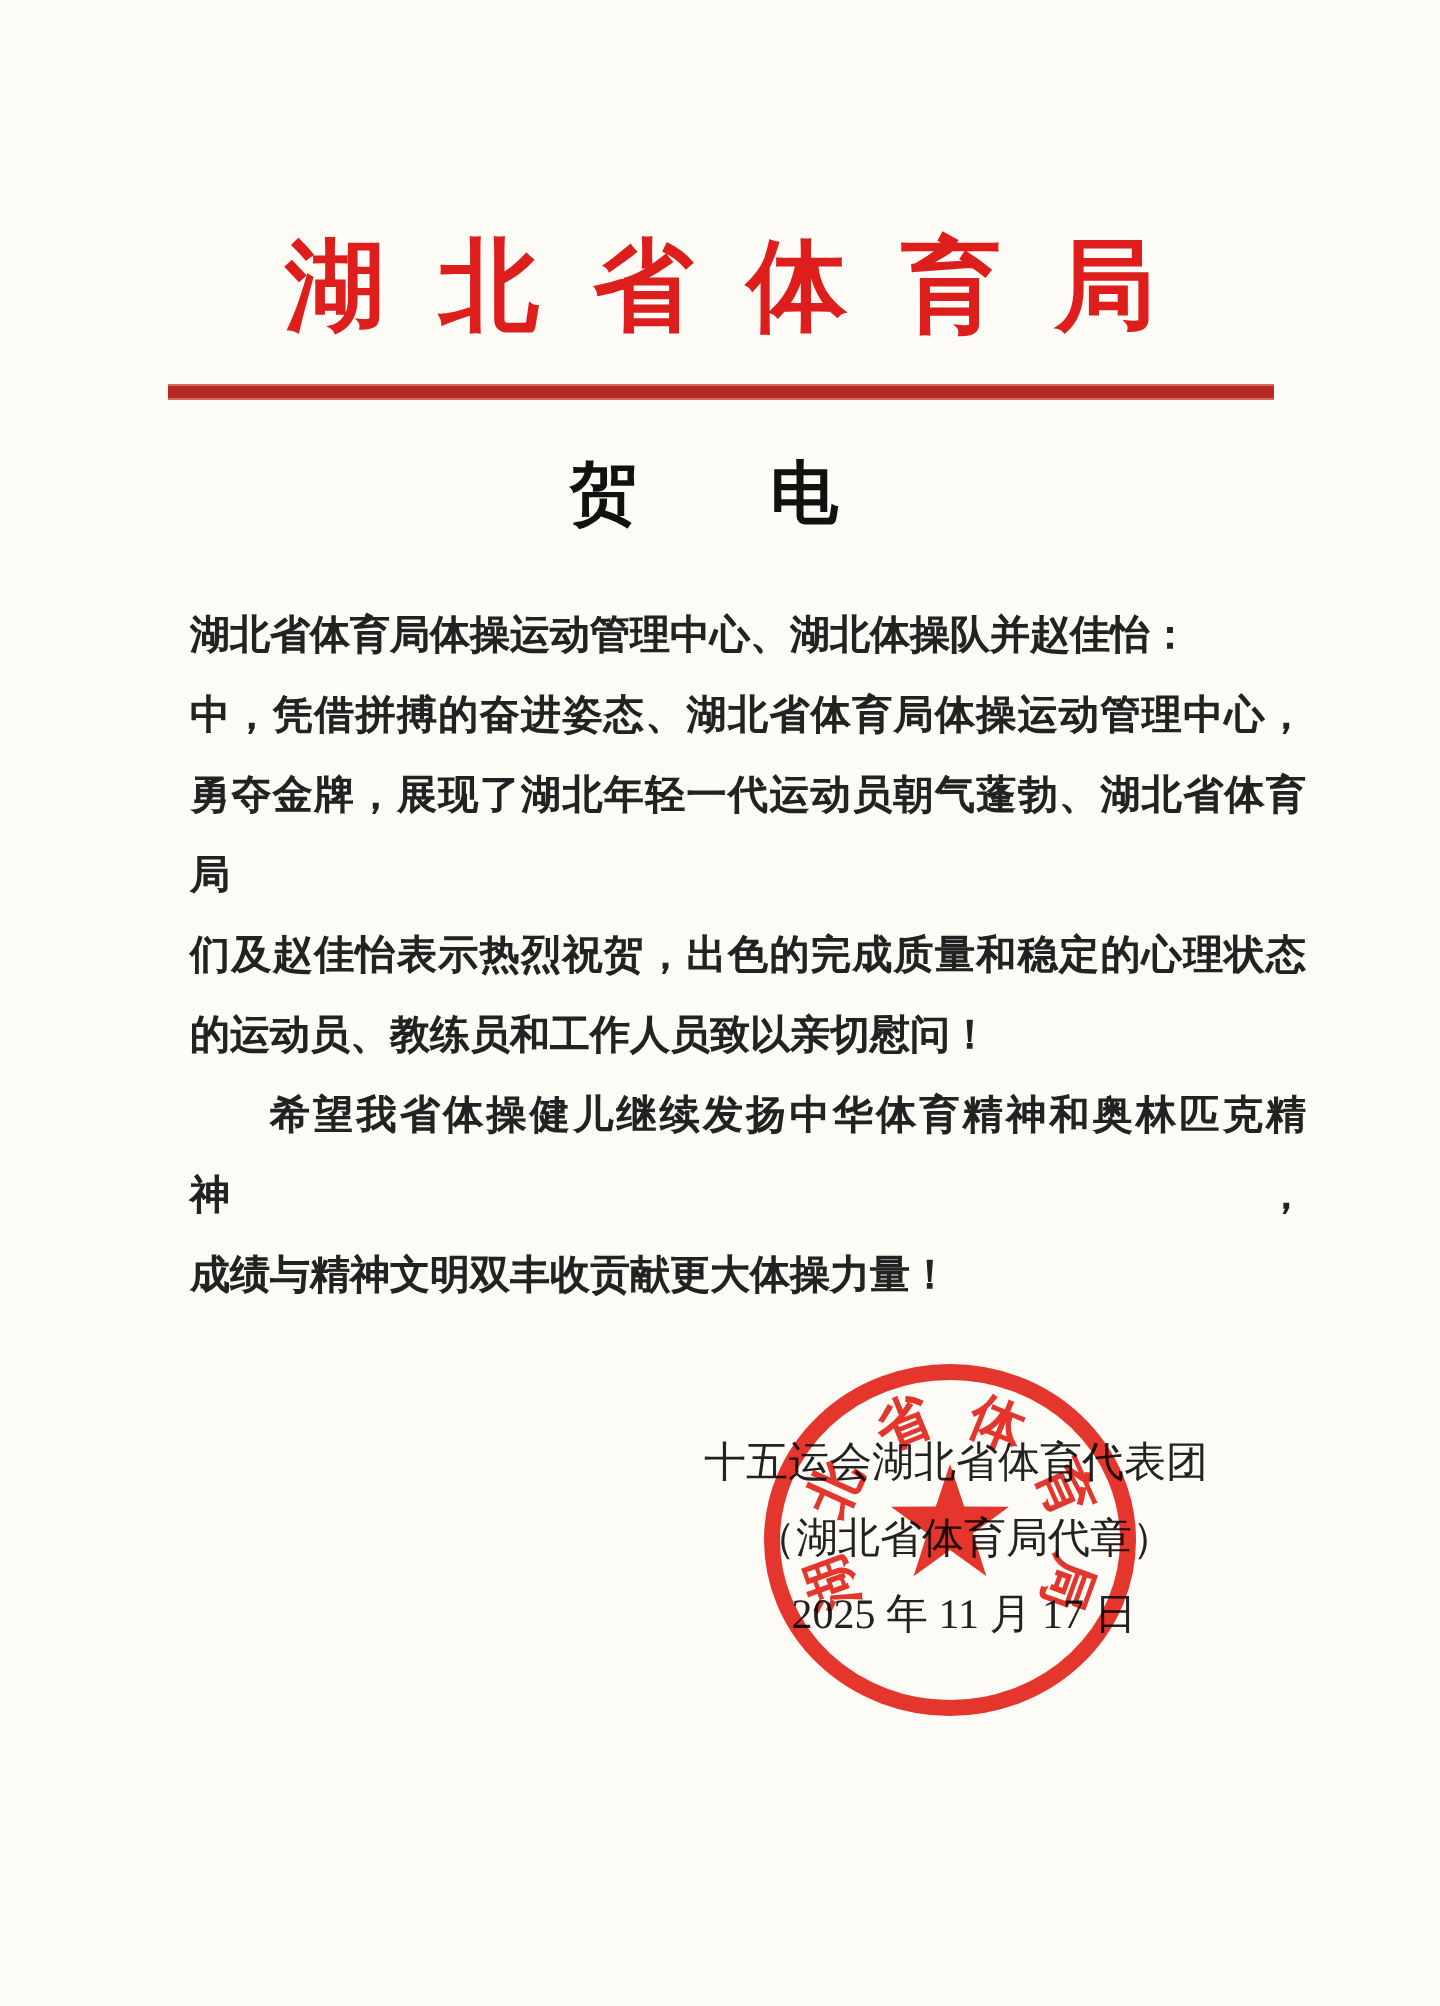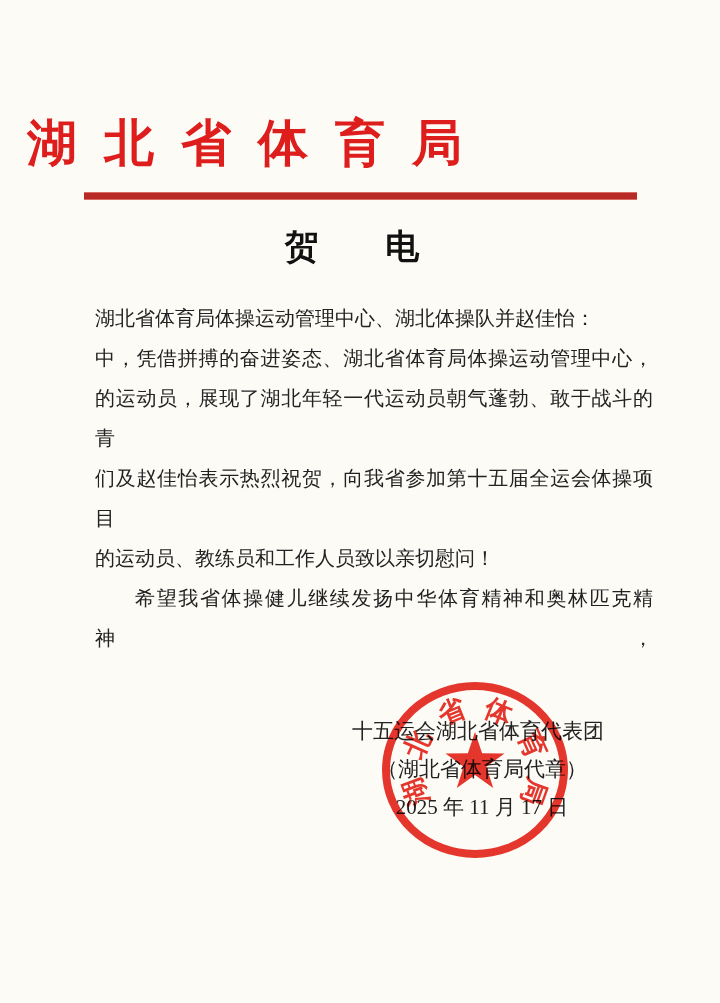--- a/index.html
+++ b/index.html
@@ -6,20 +6,21 @@
   body {
     width: 720px; height: 1003px;
     position: relative;
     background: #fcfbf6;
     font-family: "Liberation Serif", "DejaVu Serif", serif;
     overflow: hidden;
   }
   .org-header {
     position: absolute;
     top: 110px; left: 0; width: 720px;
+    text-align: center;
     font-size: 50px;
     font-weight: bold;
     color: #de1e1c;
     letter-spacing: 0.54em;
     text-indent: 0.54em;
     white-space: nowrap;
   }
   .red-line {
     position: absolute;
     top: 192px; left: 84px;
@@ -39,21 +40,21 @@
     white-space: nowrap;
   }
   .letter-body {
     position: absolute;
     top: 298px; left: 95px;
     width: 558px;
     font-size: 20px;
     line-height: 40px;
     color: #222;
   }
-  .bline { white-space: nowrap; }
+  .bline { white-space: nowrap; font-weight: bold; }
   .bline.full {
     white-space: normal;
     text-align: justify;
     text-align-last: justify;
   }
   .bline.ind { text-indent: 2em; }
   .signature {
     position: absolute;
     top: 712px; left: 352px;
     width: 260px;
@@ -81,24 +82,25 @@
 
 <div class="org-header">湖北省体育局</div>
 
 <div class="red-line"></div>
 
 <div class="letter-title">贺 电</div>
 
 <div class="letter-body">
   <div class="bline">湖北省体育局体操运动管理中心、湖北体操队并赵佳怡：</div>
   <div class="bline full">中，凭借拼搏的奋进姿态、湖北省体育局体操运动管理中心，</div>
-  <div class="bline full">的运动员，展现了湖北年轻一代运动员朝气蓬勃、敢于战斗的青</div>
-  <div class="bline full">们及赵佳怡表示热烈祝贺，向我省参加第十五届全运会体操项目</div>
+  <div class="bline full">勇夺金牌，展现了湖北年轻一代运动员朝气蓬勃、湖北省体育局</div>
+  <div class="bline full">们及赵佳怡表示热烈祝贺，出色的完成质量和稳定的心理状态</div>
   <div class="bline">的运动员、教练员和工作人员致以亲切慰问！</div>
   <div class="bline ind full">希望我省体操健儿继续发扬中华体育精神和奥林匹克精神，</div>
+  <div class="bline">成绩与精神文明双丰收贡献更大体操力量！</div>
 </div>
 
 <div class="signature">
   <div>十五运会湖北省体育代表团</div>
   <div class="sig-center">（湖北省体育局代章）</div>
   <div class="sig-center">2025 年 11 月 17 日</div>
 </div>
 
 <svg class="seal" viewBox="0 0 200 200" xmlns="http://www.w3.org/2000/svg">
   <ellipse cx="100" cy="100" rx="89" ry="84" fill="none" stroke="#e5261b" stroke-width="8"></ellipse>

